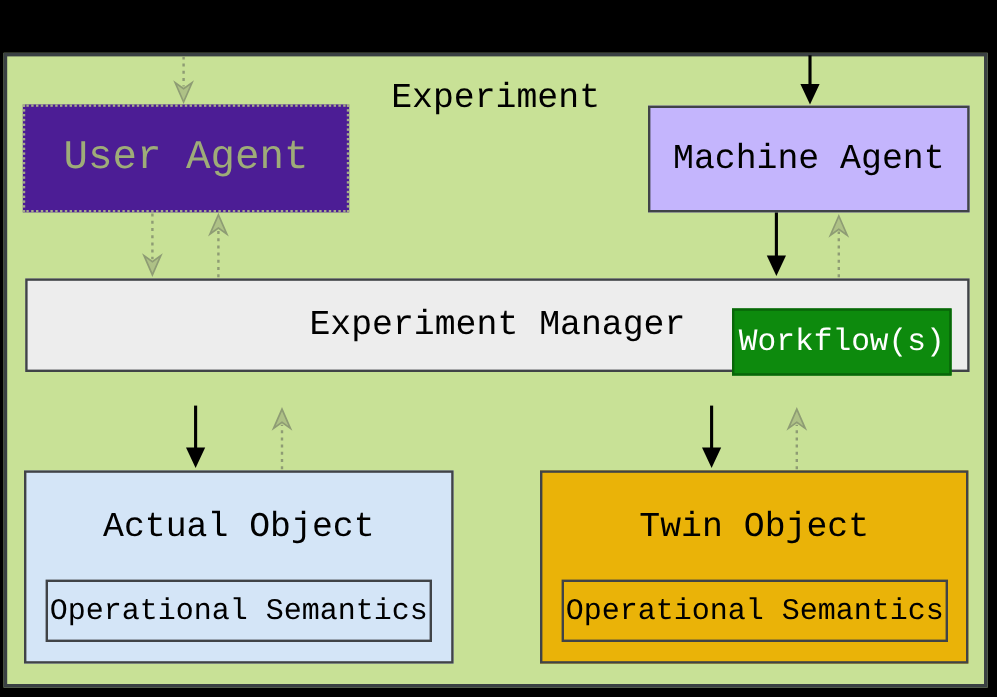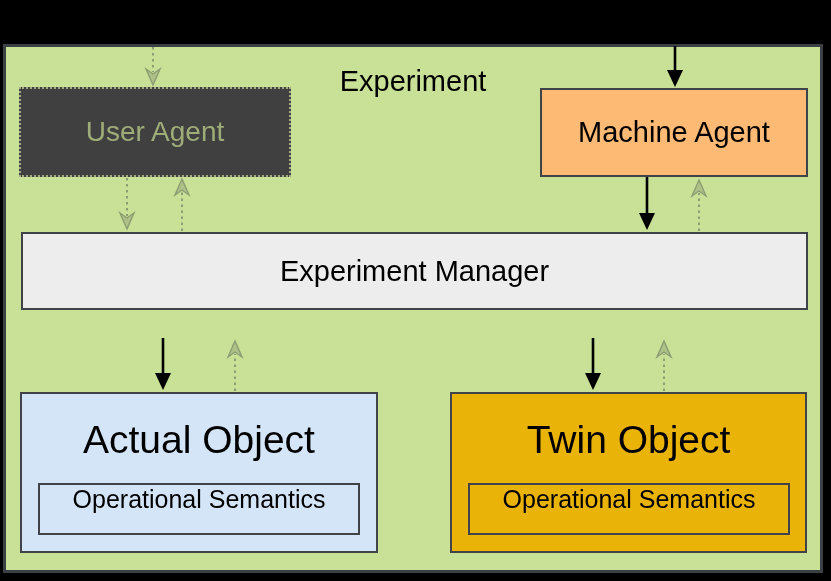--- a/index.html
+++ b/index.html
@@ -5,21 +5,21 @@
   html, body {
     margin: 0;
     padding: 0;
     background: #000000;
   }
   .canvas {
     position: relative;
     width: 831px;
     height: 581px;
     background: #000000;
-    font-family: Liberation Sans, sans-serif;
+    font-family: Liberation Mono, monospace;
     overflow: hidden;
   }
   .container {
     position: absolute;
     left: 3px;
     top: 44px;
     width: 820px;
     height: 529px;
     box-sizing: border-box;
     background: #c8e196;
@@ -40,31 +40,31 @@
     display: flex;
     align-items: center;
     justify-content: center;
     color: #000000;
   }
   .user-agent {
     left: 19px;
     top: 87px;
     width: 272px;
     height: 90px;
-    background: #404040;
+    background: #4c1d95;
     border: 2px dotted #a6ae87;
     color: #9eac78;
-    font-size: 28px;
+    font-size: 34px;
   }
   .machine-agent {
     left: 540px;
     top: 88px;
     width: 268px;
     height: 89px;
-    background: #fdba74;
+    background: #c4b5fd;
     border: 2px solid #404347;
     font-size: 29px;
   }
   .manager {
     left: 21px;
     top: 232px;
     width: 787px;
     height: 78px;
     background: #ededed;
     border: 2px solid #404347;
@@ -106,33 +106,33 @@
   }
   .obj-label {
     position: absolute;
     top: 0;
     left: 0;
     right: 0;
     height: 91px;
     display: flex;
     align-items: center;
     justify-content: center;
-    font-size: 39px;
+    font-size: 29px;
   }
   .obj-inner {
     position: absolute;
     left: 16px;
     top: 89px;
     width: 322px;
     height: 52px;
     box-sizing: border-box;
     background: inherit;
     border: 2px solid #404347;
     display: flex;
-    align-items: flex-start;
+    align-items: center;
     justify-content: center;
     font-size: 25px;
   }
   #edges {
     position: absolute;
     left: 0;
     top: 0;
     width: 831px;
     height: 581px;
     pointer-events: none;
@@ -151,20 +151,23 @@
     <span>User Agent</span>
   </div>
 
   <div class="node machine-agent">
     <span>Machine Agent</span>
   </div>
 
   <div class="node manager">
     <div>
       <div>Experiment Manager</div>
+    </div>
+    <div class="workflow">
+      <span>Workflow(s)</span>
     </div>
   </div>
 
   <div class="node obj actual">
     <div class="obj-label">Actual Object</div>
     <div class="obj-inner">
       <span>Operational Semantics</span>
     </div>
   </div>
 

